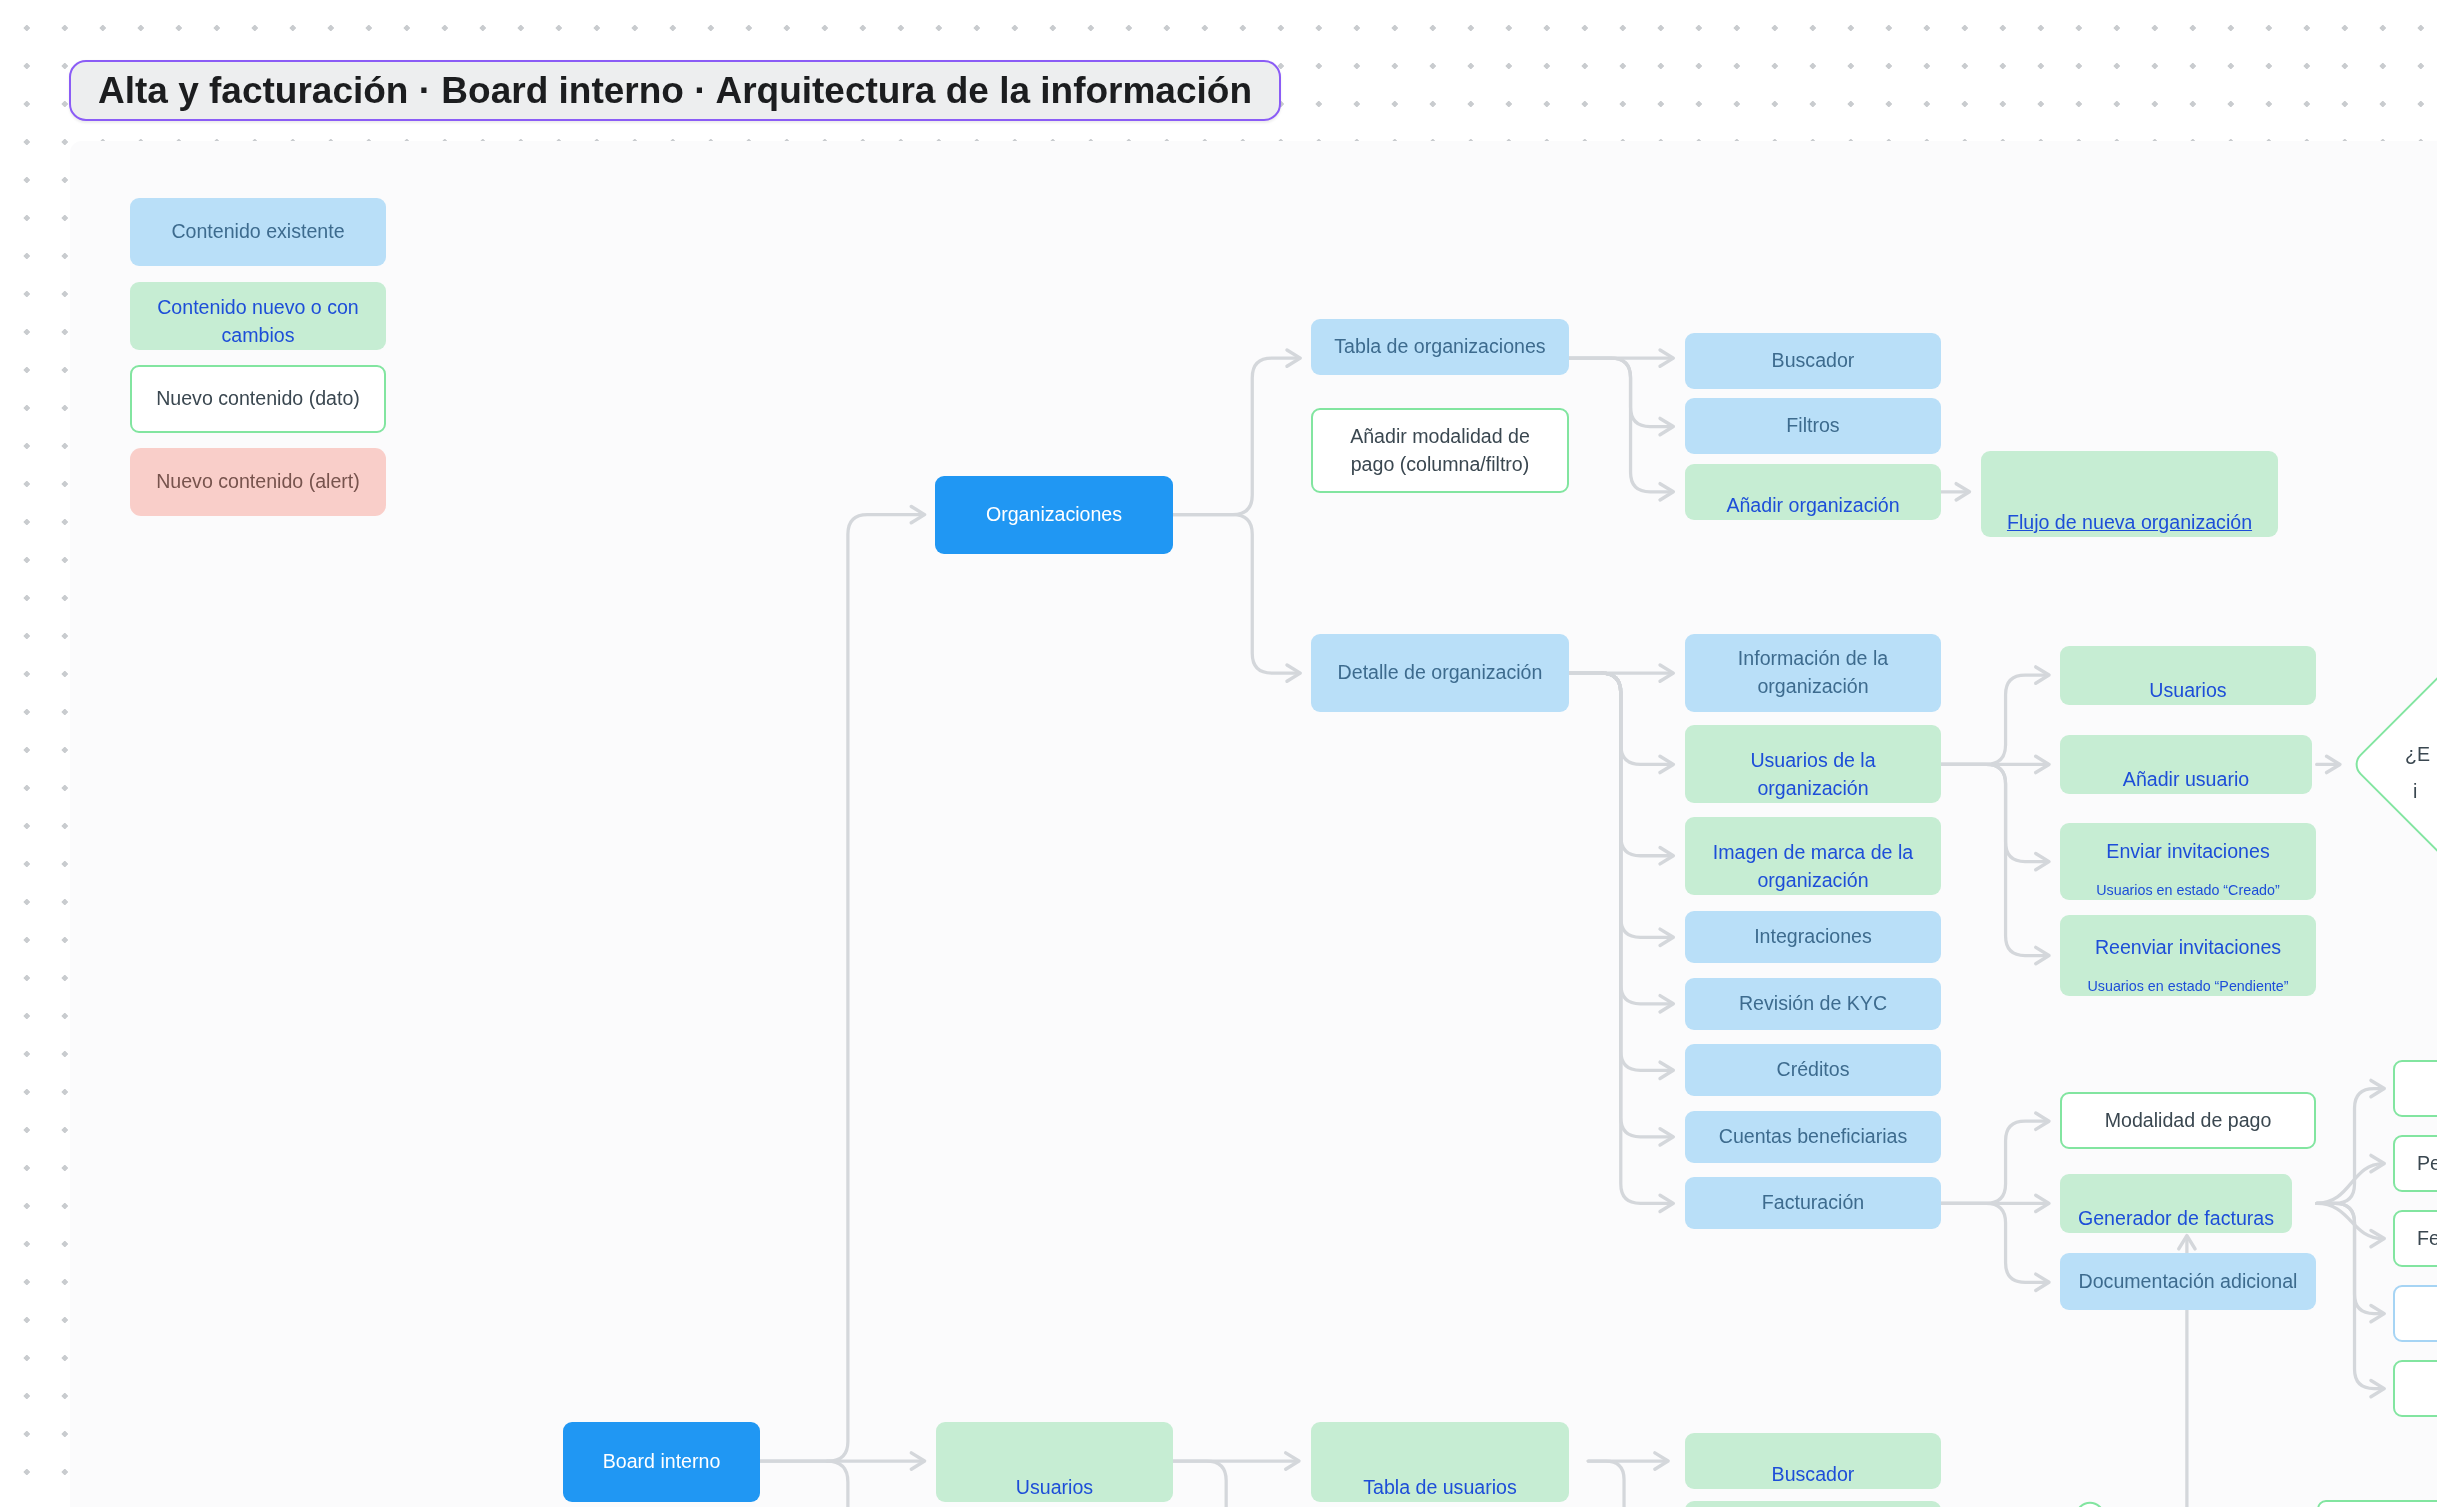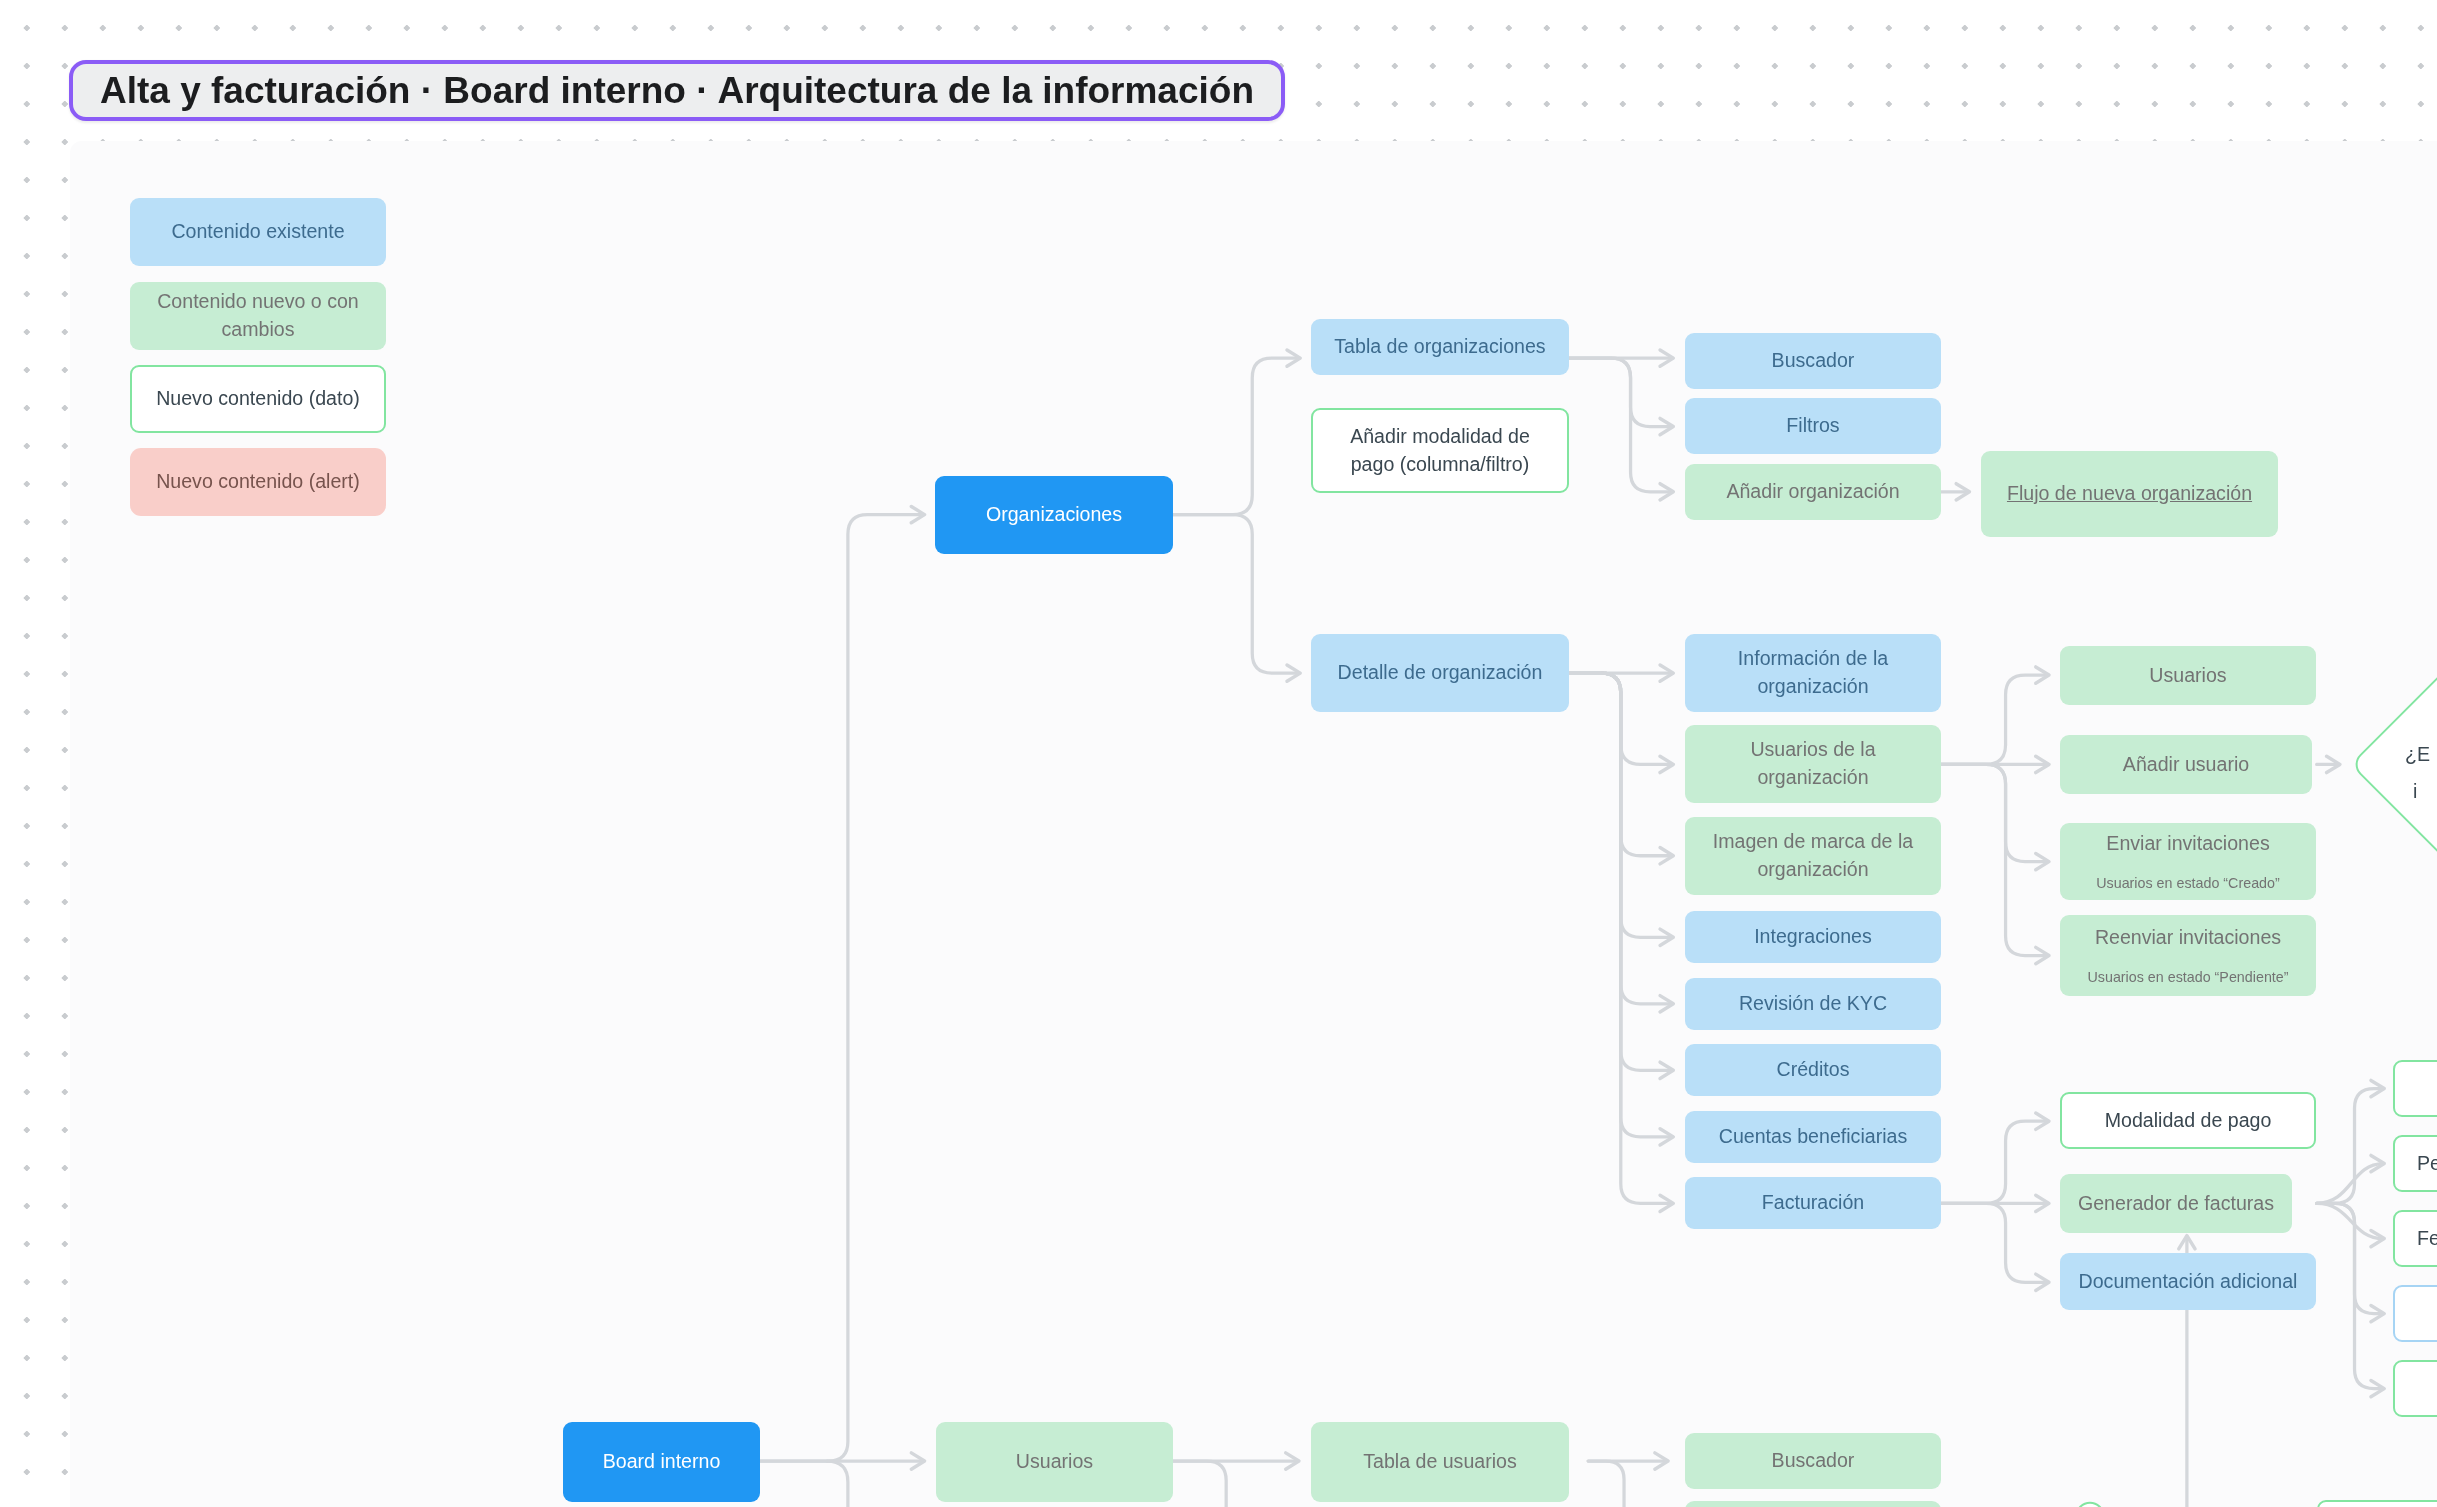--- a/index.html
+++ b/index.html
@@ -12,35 +12,35 @@
     font-family:"Liberation Sans", sans-serif;
     -webkit-font-smoothing:antialiased;
   }
   .frame{
     position:absolute;left:70px;top:141px;width:2367px;height:1367px;
     background:#fbfbfc;border-radius:11.7px 0 0 0;
   }
   .title-pill{
     position:absolute;left:69px;top:60px;height:61px;
     display:inline-flex;align-items:center;
-    padding:0 27px;background:#edeeef;border:4px solid #8b5cf6;border-radius:17px;
+    padding:0 27px;background:#edeeef;border:2px solid #8b5cf6;border-radius:17px;
     box-shadow:0 1.3px 2.6px rgba(0,0,0,0.08);
     font-size:37px;font-weight:700;color:#1c1d1f;white-space:nowrap;
     box-sizing:border-box;
   }
   svg.wires{position:absolute;left:0;top:0;width:2438px;height:1508px;}
   .node{
     position:absolute;box-sizing:border-box;border-radius:9px;
     display:flex;flex-direction:column;align-items:center;justify-content:center;
     text-align:center;font-size:19.6px;font-weight:500;line-height:1.42;
     padding:0 14.3px;color:#3a4750;
   }
   .t-blue{background:#2097f3;color:#ffffff;font-weight:700;}
   .t-lightblue{background:#b9dff8;color:#3d6b8e;}
-  .t-green{background:#c6edd3;color:#737373;}
+  .t-green{background:#c6edd3;color:#1d4ed8;justify-content:flex-end;}
   .t-pink{background:#f9cec9;color:#77534d;border-radius:11px;}
   .t-outline-green{background:#ffffff;border:2.6px solid #82e5a0;color:#3a4750;}
   .t-outline-blue{background:#ffffff;border:2.6px solid #a6d4f4;color:#3a4750;}
   .bold{font-weight:400;}
   .underline .lbl{text-decoration:underline;}
   .align-left{align-items:flex-start;text-align:left;padding-left:22px;}
   .sub{font-size:14.3px;font-weight:400;line-height:1.3;margin-top:16px;}
   .diamond{transform:rotate(45deg);border-radius:14.3px;}
   .frag{position:absolute;font-size:19.6px;font-weight:500;color:#3a4750;white-space:nowrap;}
 </style>

